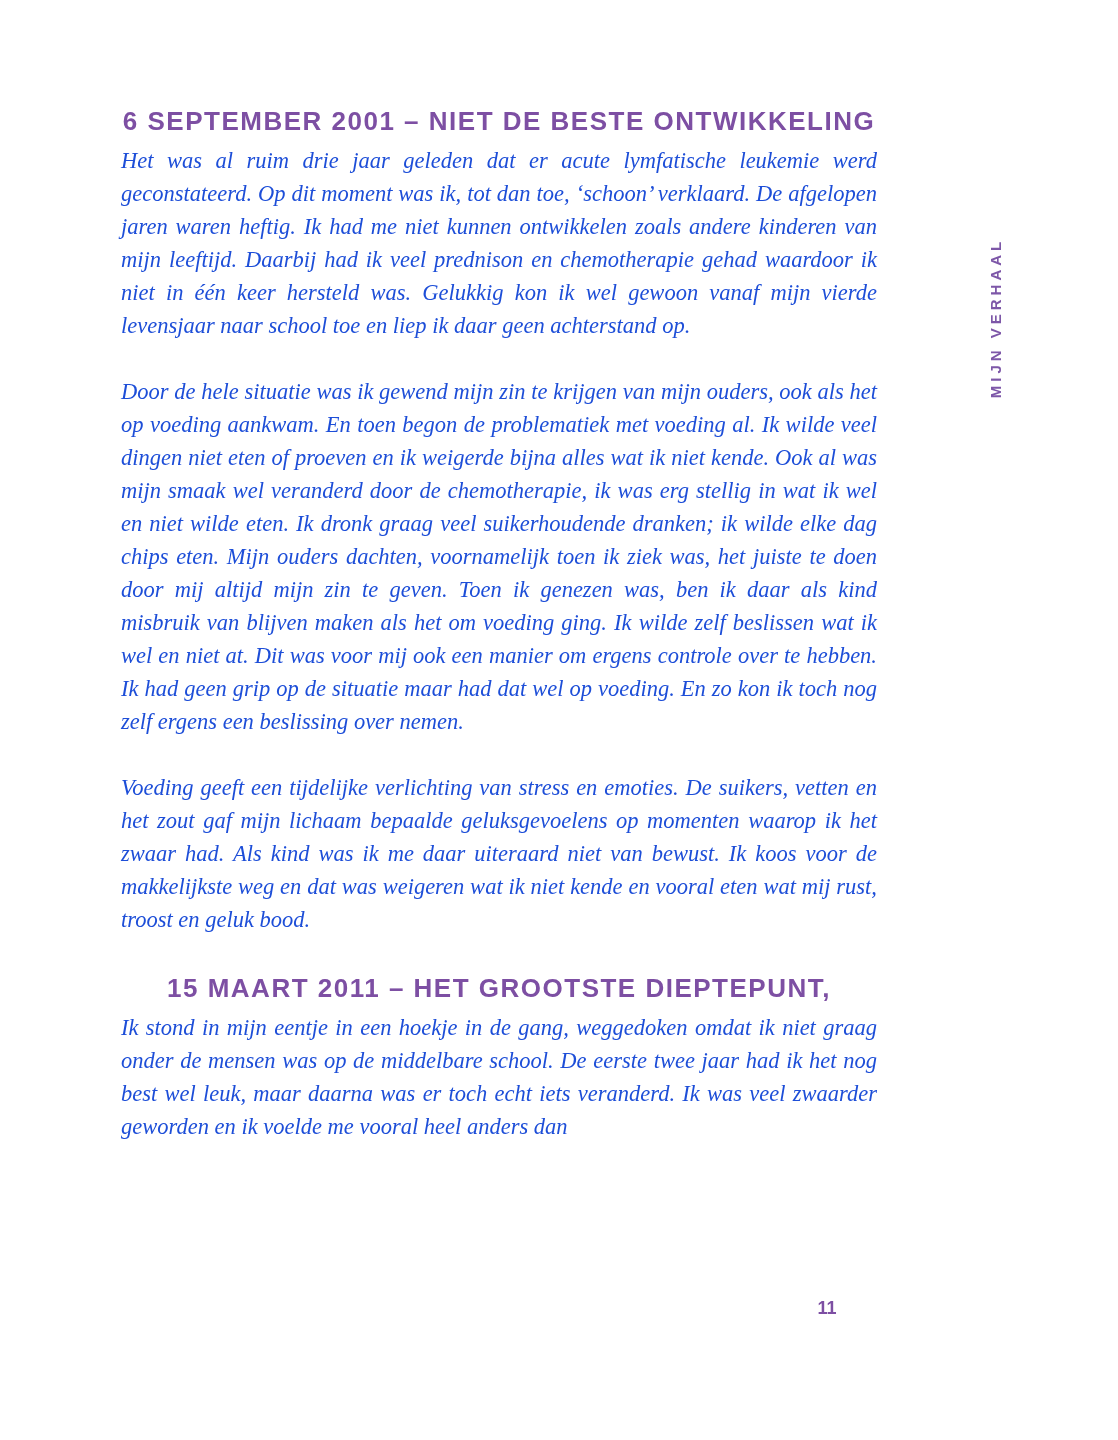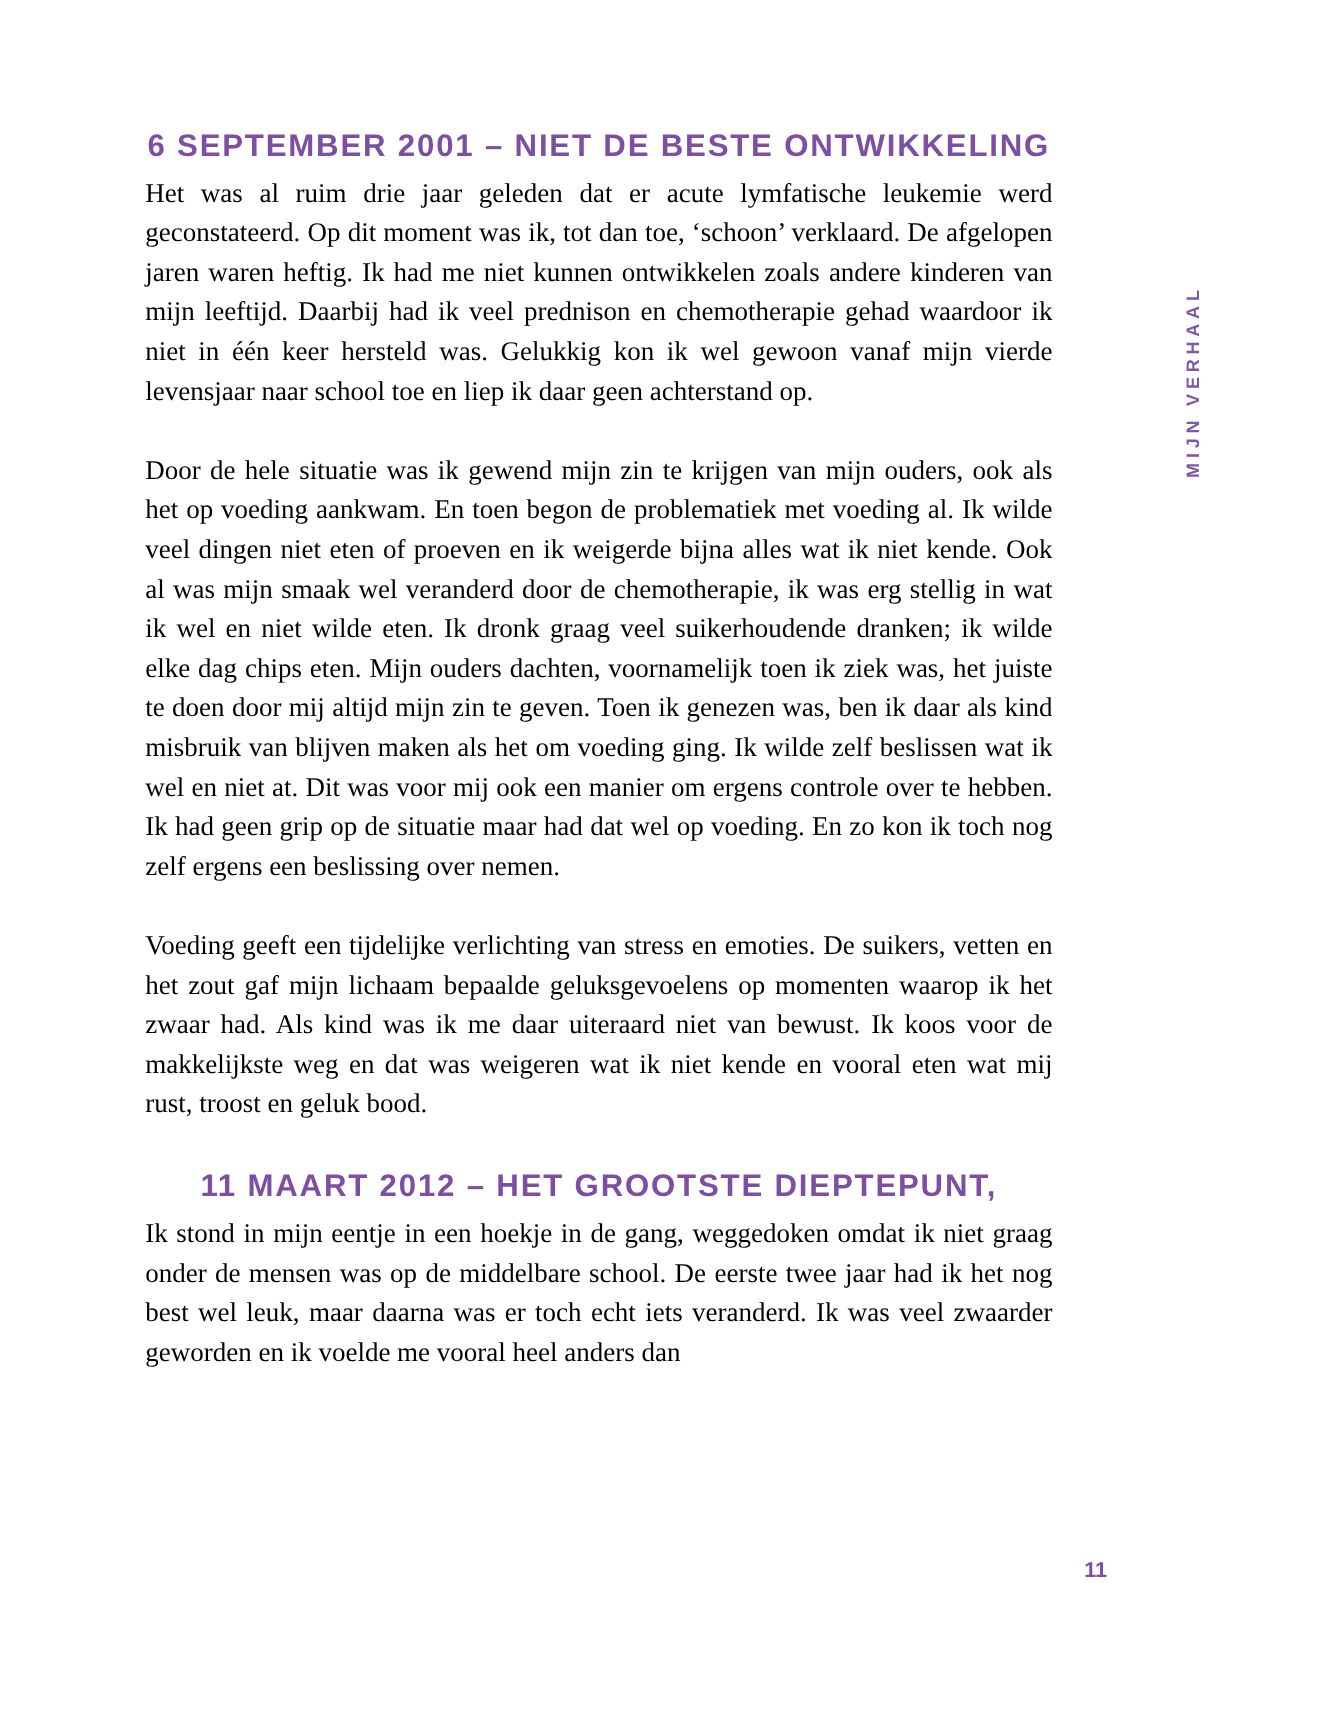--- a/index.html
+++ b/index.html
@@ -37,43 +37,44 @@
   }
   .section-heading .hline {
     display: block;
   }
   .section-2 {
     margin-top: 36px;
   }
   .body-para {
     font-size: 22.5px;
     line-height: 33px;
-    color: #000000;
+    color: #1d4ed8;
     text-align: justify;
     margin: 0 0 33px 0;
+    font-style: italic;
   }
   .body-para:last-child {
     margin-bottom: 0;
   }
   .margin-label {
     position: absolute;
     left: 995px;
     top: 318px;
     transform: translate(-50%, -50%) rotate(-90deg);
     transform-origin: center center;
     font-family: "Liberation Sans", sans-serif;
     font-weight: 700;
     font-size: 15px;
     letter-spacing: 4px;
     color: #7d57a8;
     white-space: nowrap;
   }
   .page-number {
     position: absolute;
-    left: 888px;
+    left: 802px;
     top: 1298px;
     width: 50px;
     text-align: center;
     font-family: "Liberation Sans", sans-serif;
     font-weight: 700;
     font-size: 18px;
     color: #7d4fa3;
   }
 </style>
 </head>
@@ -85,21 +86,21 @@
 
     <section>
       <h2 class="section-heading">6 SEPTEMBER 2001 – NIET DE BESTE ONTWIKKELING</h2>
       <p class="body-para">Het was al ruim drie jaar geleden dat er acute lymfatische leukemie werd geconstateerd. Op dit moment was ik, tot dan toe, ‘schoon’ verklaard. De afgelopen jaren waren heftig. Ik had me niet kunnen ontwikkelen zoals andere kinderen van mijn leeftijd. Daarbij had ik veel prednison en chemotherapie gehad waardoor ik niet in één keer hersteld was. Gelukkig kon ik wel gewoon vanaf mijn vierde levensjaar naar school toe en liep ik daar geen achterstand op.</p>
       <p class="body-para">Door de hele situatie was ik gewend mijn zin te krijgen van mijn ouders, ook als het op voeding aankwam. En toen begon de problematiek met voeding al. Ik wilde veel dingen niet eten of proeven en ik weigerde bijna alles wat ik niet kende. Ook al was mijn smaak wel veranderd door de chemotherapie, ik was erg stellig in wat ik wel en niet wilde eten. Ik dronk graag veel suikerhoudende dranken; ik wilde elke dag chips eten. Mijn ouders dachten, voornamelijk toen ik ziek was, het juiste te doen door mij altijd mijn zin te geven. Toen ik genezen was, ben ik daar als kind misbruik van blijven maken als het om voeding ging. Ik wilde zelf beslissen wat ik wel en niet at. Dit was voor mij ook een manier om ergens controle over te hebben. Ik had geen grip op de situatie maar had dat wel op voeding. En zo kon ik toch nog zelf ergens een beslissing over nemen.</p>
       <p class="body-para">Voeding geeft een tijdelijke verlichting van stress en emoties. De suikers, vetten en het zout gaf mijn lichaam bepaalde geluksgevoelens op momenten waarop ik het zwaar had. Als kind was ik me daar uiteraard niet van bewust. Ik koos voor de makkelijkste weg en dat was weigeren wat ik niet kende en vooral eten wat mij rust, troost en geluk bood.</p>
     </section>
 
     <section class="section-2">
       <h2 class="section-heading two-line">
-        <span class="hline">11 MAART 2012 – HET GROOTSTE DIEPTEPUNT,</span>
+        <span class="hline">15 MAART 2011 – HET GROOTSTE DIEPTEPUNT,</span>
       </h2>
       <p class="body-para">Ik stond in mijn eentje in een hoekje in de gang, weggedoken omdat ik niet graag onder de mensen was op de middelbare school. De eerste twee jaar had ik het nog best wel leuk, maar daarna was er toch echt iets veranderd. Ik was veel zwaarder geworden en ik voelde me vooral heel anders dan</p>
     </section>
 
   </div>
 
   <div class="margin-label">MIJN VERHAAL</div>
 
   <div class="page-number">11</div>
 

